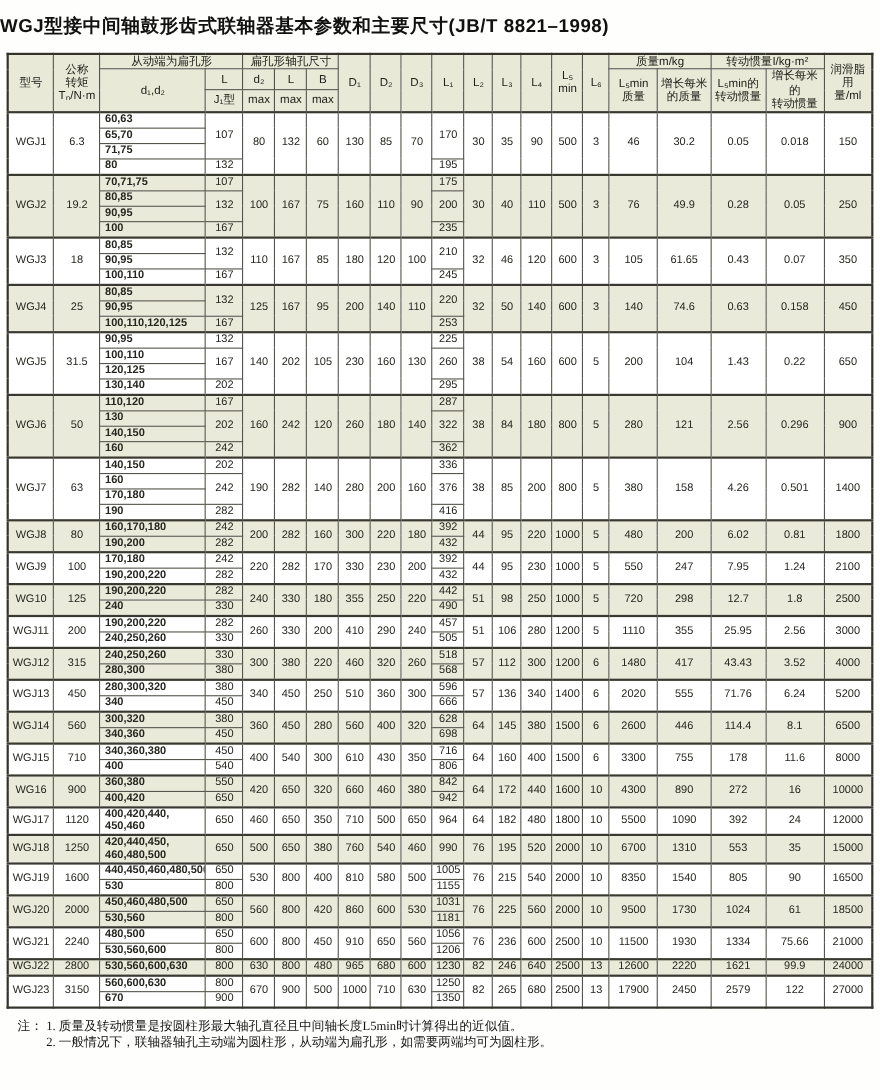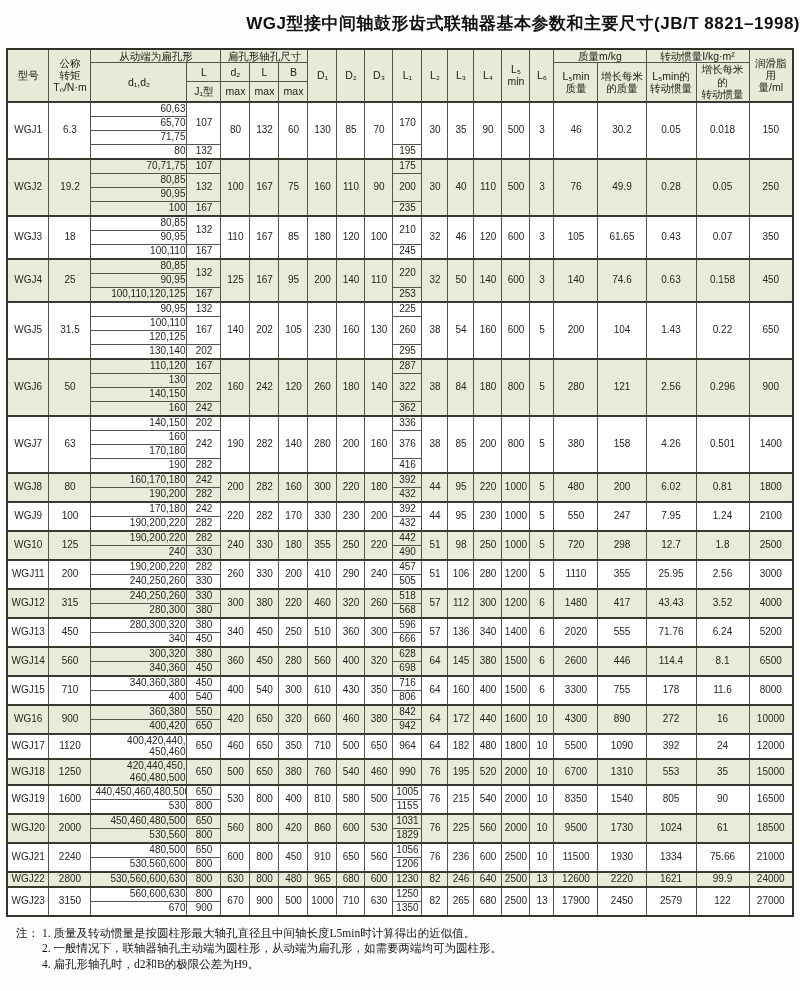--- a/index.html
+++ b/index.html
@@ -1,21 +1,21 @@
 <!DOCTYPE html>
 <html><head>
 <meta charset="utf-8">
 <style>
   html,body { margin:0; padding:0; background:#ffffff; }
   .page {
     width:800px; height:991px; background:#fefefc; overflow:hidden;
     font-family:"Liberation Sans", sans-serif; position:relative; box-sizing:border-box;
   }
   .title {
-    margin:0; padding-top:12px; text-align:right;
+    margin:0; padding-top:12px; text-align:left;
     font-size:17px; font-weight:bold; color:#111;
     font-family:"Liberation Sans", sans-serif; letter-spacing:0.5px;
   }
   table.params {
     border-collapse:collapse; table-layout:fixed;
     width:772px; margin:13px auto 0;
     border:2px solid #33322c;
   }
   th, td {
     border:1px solid #55544c;
@@ -23,21 +23,21 @@
     text-align:center; vertical-align:middle;
     padding:0 1px; overflow:hidden; line-height:1.18;
   }
   thead th {
     background:#e9e9d8; font-weight:normal; white-space:pre-line;
     font-size:10.5px; color:#21211b;
   }
   thead { border-bottom:2px solid #33322c; }
   td { height:13px; background:#ffffff; }
   tr.shaded td { background:#e9ead9; }
-  td.dcol { text-align:right; padding-left:4px; white-space:pre-line; }
+  td.dcol { text-align:left; padding-left:4px; white-space:pre-line;font-weight:bold; }
   tr.model-start td { border-top:2px solid #3a3931; }
   .notes {
     display:flex; margin:9px 0 0 16px; width:760px;
     font-family:"Liberation Serif", serif; font-size:11.5px;
     color:#141414; line-height:1.35;
   }
   .notes-label { flex:0 0 26px; }
   .notes-items { flex:1; }
 </style>
 </head>
@@ -704,21 +704,21 @@
           <td rowspan="2">10</td>
           <td rowspan="2">9500</td>
           <td rowspan="2">1730</td>
           <td rowspan="2">1024</td>
           <td rowspan="2">61</td>
           <td rowspan="2">18500</td>
         </tr>
         <tr class="shaded">
           <td class="dcol">530,560</td>
           <td>800</td>
-          <td>1829</td>
+          <td>1181</td>
         </tr>
         <tr class="model-start">
           <td rowspan="2">WGJ21</td>
           <td rowspan="2">2240</td>
           <td class="dcol">480,500</td>
           <td>650</td>
           <td rowspan="2">600</td>
           <td rowspan="2">800</td>
           <td rowspan="2">450</td>
           <td rowspan="2">910</td>
@@ -793,17 +793,16 @@
           <td>1350</td>
         </tr>
       </tbody>
   </table>
 
   <div class="notes">
     <span class="notes-label">注：</span>
     <div class="notes-items">
       <div>1. 质量及转动惯量是按圆柱形最大轴孔直径且中间轴长度L5min时计算得出的近似值。</div>
       <div>2. 一般情况下，联轴器轴孔主动端为圆柱形，从动端为扁孔形，如需要两端均可为圆柱形。</div>
-      <div>4. 扁孔形轴孔时，d2和B的极限公差为H9。</div>
     </div>
   </div>
 
 </div>
 
 </body></html>

